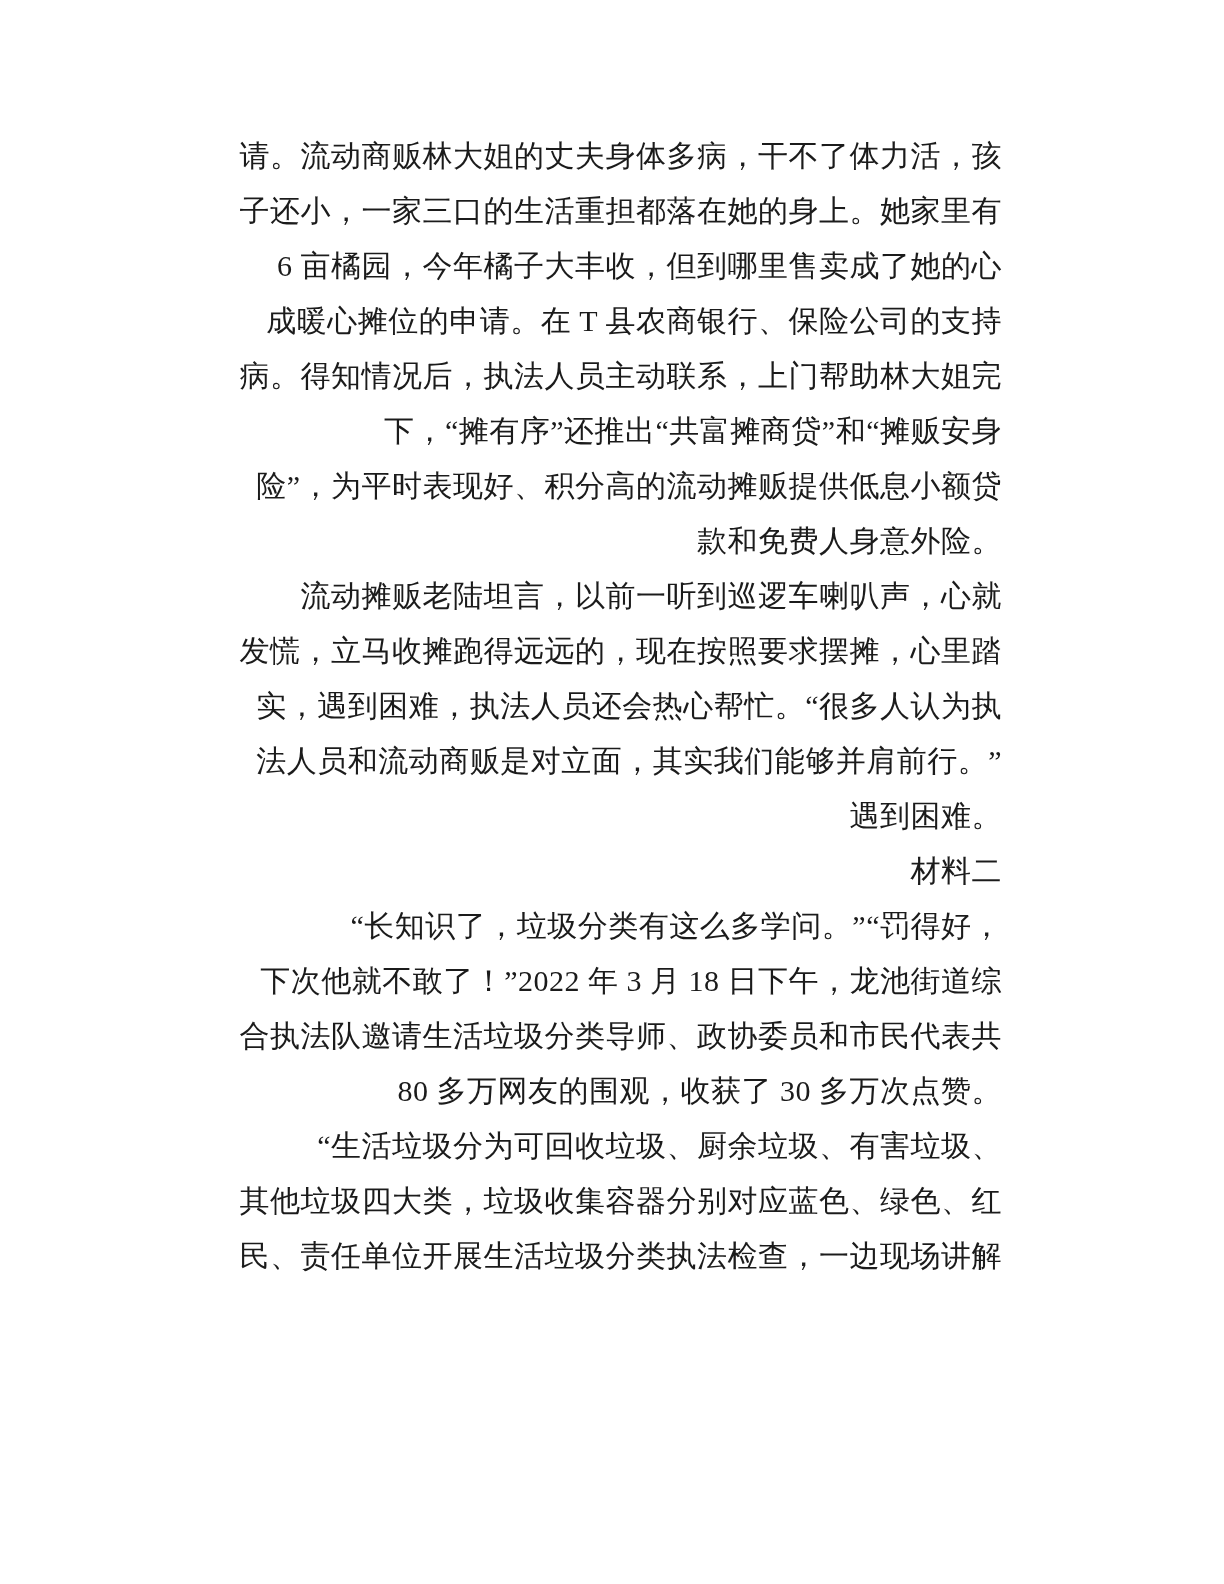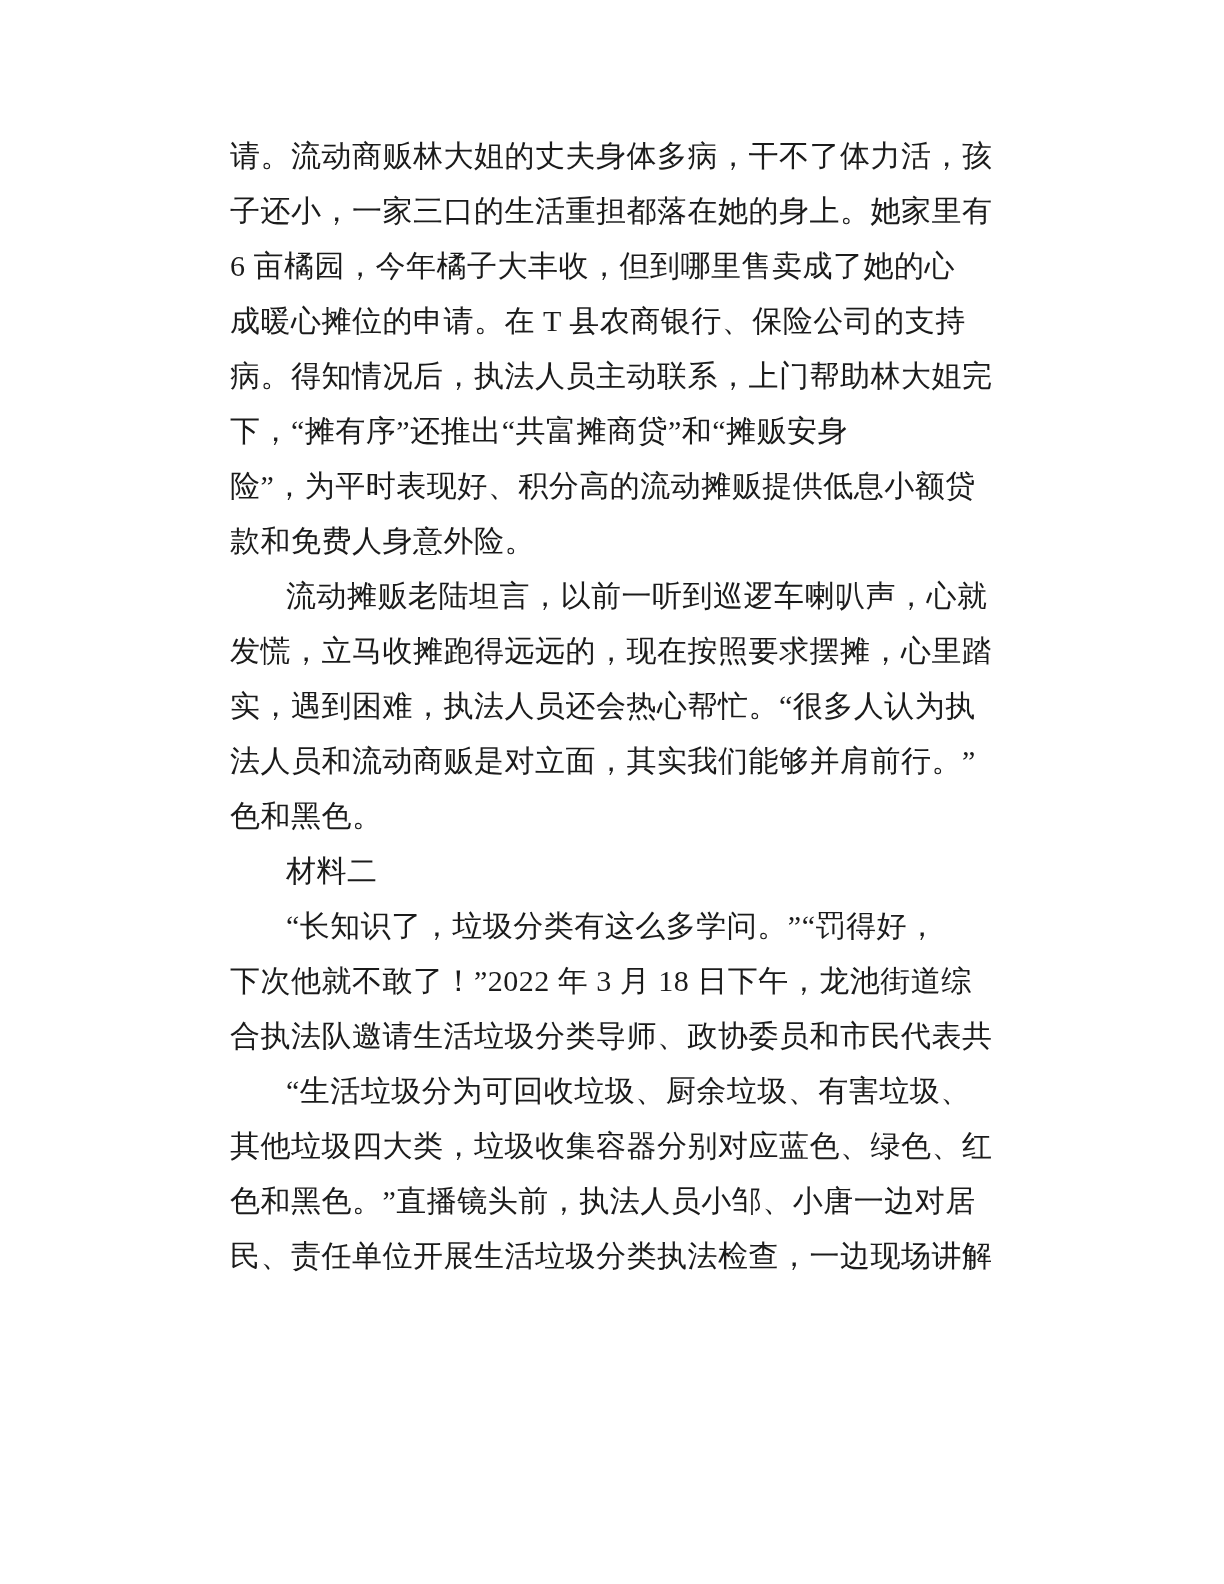--- a/index.html
+++ b/index.html
@@ -23,20 +23,21 @@
     width: 772px;
     color: #1b1b1b;
     font-size: 30px;
     line-height: 55px;
     letter-spacing: 0.5px;
   }
   .paragraph { }
   .line {
     white-space: nowrap;
     height: 55px;
+    text-align: right;
   }
   .line.indent {
     padding-left: 56px;
   }
 </style>
 </head>
 <body>
 
 <div class="page">
   <div class="text-block" id="text-block" style="color: rgb(27, 27, 27);">
@@ -48,30 +49,30 @@
         <div class="line">病。得知情况后，执法人员主动联系，上门帮助林大姐完</div>
         <div class="line">下，“摊有序”还推出“共富摊商贷”和“摊贩安身</div>
         <div class="line">险”，为平时表现好、积分高的流动摊贩提供低息小额贷</div>
         <div class="line">款和免费人身意外险。</div>
       </div>
       <div class="paragraph">
         <div class="line indent">流动摊贩老陆坦言，以前一听到巡逻车喇叭声，心就</div>
         <div class="line">发慌，立马收摊跑得远远的，现在按照要求摆摊，心里踏</div>
         <div class="line">实，遇到困难，执法人员还会热心帮忙。“很多人认为执</div>
         <div class="line">法人员和流动商贩是对立面，其实我们能够并肩前行。”</div>
-        <div class="line">色和黑色。</div>
+        <div class="line">遇到困难。</div>
       </div>
       <div class="paragraph">
         <div class="line indent">材料二</div>
       </div>
       <div class="paragraph">
         <div class="line indent">“长知识了，垃圾分类有这么多学问。”“罚得好，</div>
         <div class="line">下次他就不敢了！”2022 年 3 月 18 日下午，龙池街道综</div>
         <div class="line">合执法队邀请生活垃圾分类导师、政协委员和市民代表共</div>
+        <div class="line">80 多万网友的围观，收获了 30 多万次点赞。</div>
       </div>
       <div class="paragraph">
         <div class="line indent">“生活垃圾分为可回收垃圾、厨余垃圾、有害垃圾、</div>
         <div class="line">其他垃圾四大类，垃圾收集容器分别对应蓝色、绿色、红</div>
-        <div class="line">色和黑色。”直播镜头前，执法人员小邹、小唐一边对居</div>
         <div class="line">民、责任单位开展生活垃圾分类执法检查，一边现场讲解</div>
       </div>
     </div>
 </div>
 
 </body></html>

